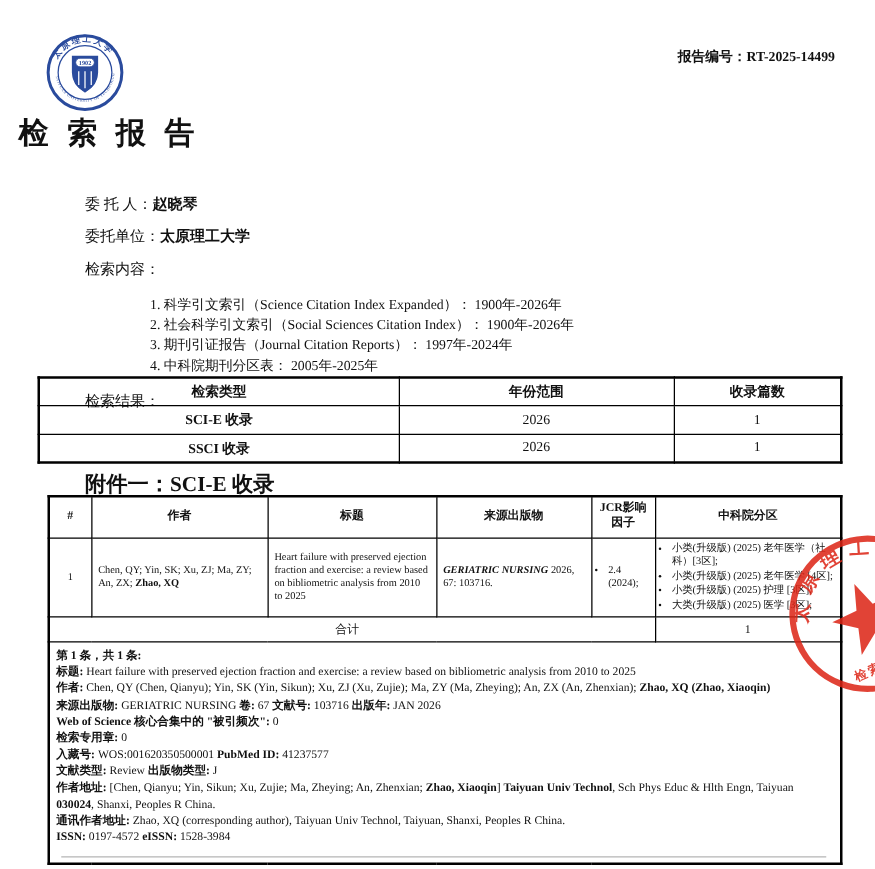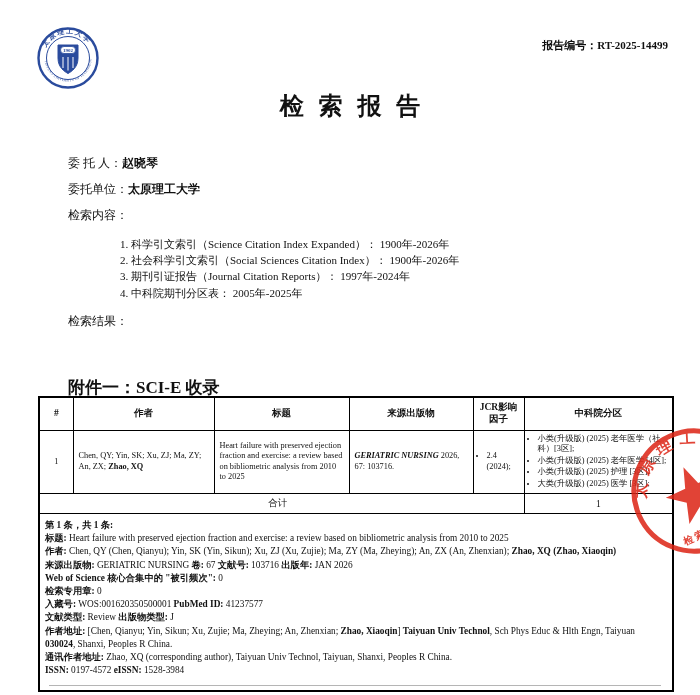--- a/index.html
+++ b/index.html
@@ -7,21 +7,21 @@
   .page {
     position:relative; width:700px; height:695px; background:#ffffff;
     overflow:hidden; font-family:"Liberation Serif", serif; color:#111;
   }
   .b { font-weight:bold; }
   .i { font-style:italic; }
 
   
   .logo { position:absolute; left:36px; top:26px; }
   .report-no { position:absolute; right:32px; top:38px; font-size:11px; font-weight:bold; }
-  .title { position:absolute; left:0; top:90px; width:100%; text-align:center;
+  .title { position:absolute; left:0; top:90px; width:100%; 
            font-size:24px; font-weight:bold; letter-spacing:0.62em; text-indent:0.62em; }
 
   
   .intro { position:absolute; left:68px; top:144px; right:30px; font-size:12px; }
   .intro .row { margin-bottom:11px; line-height:14px;margin-top:12px; }
   .intro .row .val { font-weight:bold; }
   .content-items { margin:14px 0 8px 52px; font-size:11px; }
   .content-items .ci { line-height:16.2px; }
   .results-label { margin-top:12px; }
 
@@ -100,20 +100,39 @@
     </div>
     <div class="content-items">
       <div class="ci"><span>1.</span> <span>科学引文索引（Science Citation Index Expanded）： 1900年-2026年</span></div>
       <div class="ci"><span>2.</span> <span>社会科学引文索引（Social Sciences Citation Index）： 1900年-2026年</span></div>
       <div class="ci"><span>3.</span> <span>期刊引证报告（Journal Citation Reports）： 1997年-2024年</span></div>
       <div class="ci"><span>4.</span> <span>中科院期刊分区表： 2005年-2025年</span></div>
     </div>
     <div class="results-label">检索结果：</div>
   </div>
 
+  <table class="results">
+    <tbody>
+        <tr>
+      <th class="c-type">检索类型</th>
+      <th class="c-range">年份范围</th>
+      <th class="c-count">收录篇数</th>
+    </tr>
+    <tr>
+      <td class="c-type">SCI-E 收录</td>
+      <td class="c-range">2026</td>
+      <td class="c-count">1</td>
+    </tr>
+    <tr>
+      <td class="c-type">SSCI 收录</td>
+      <td class="c-range">2026</td>
+      <td class="c-count">1</td>
+    </tr>
+  </tbody>
+    </table>
 
   <div class="att-heading">附件一：SCI-E 收录</div>
 
   <table class="att">
     <colgroup>
       <col style="width:34px">
         <col style="width:141px">
         <col style="width:135px">
       <col style="width:124px">
         <col style="width:51px">

